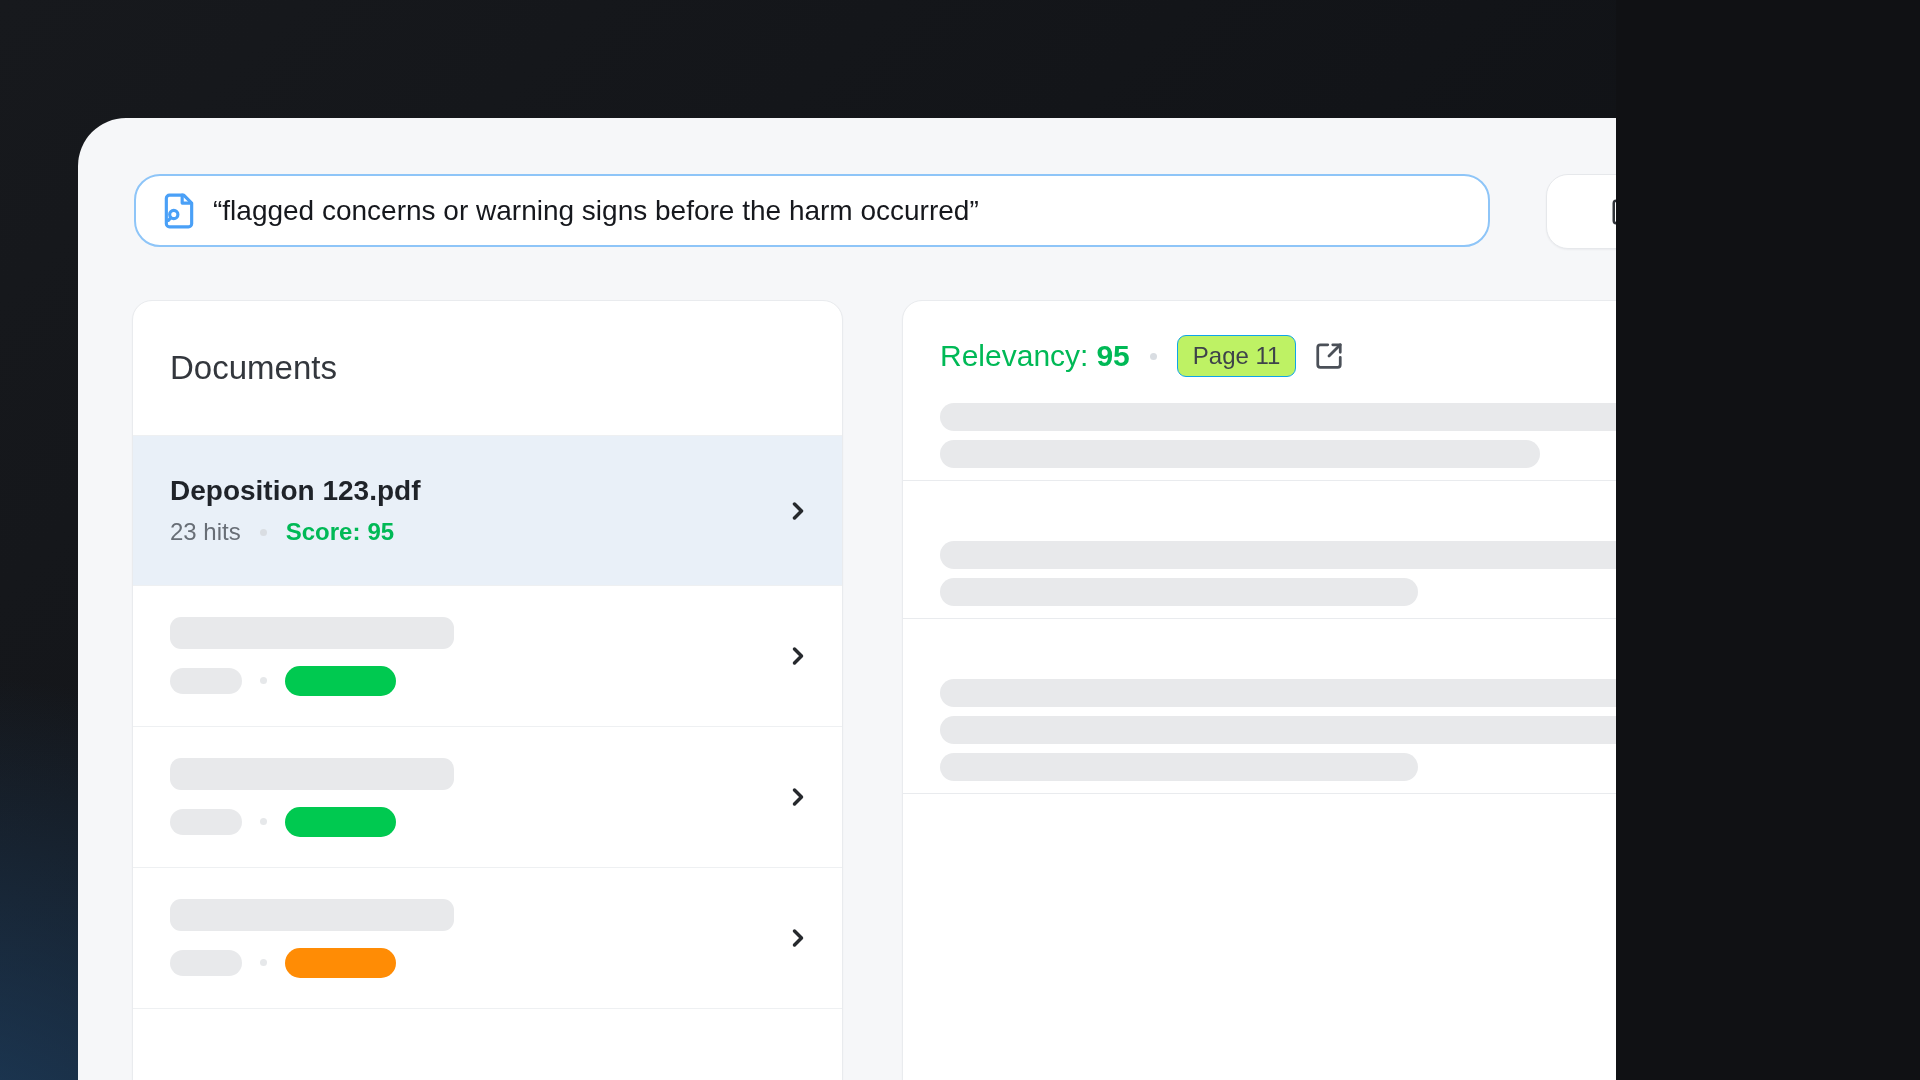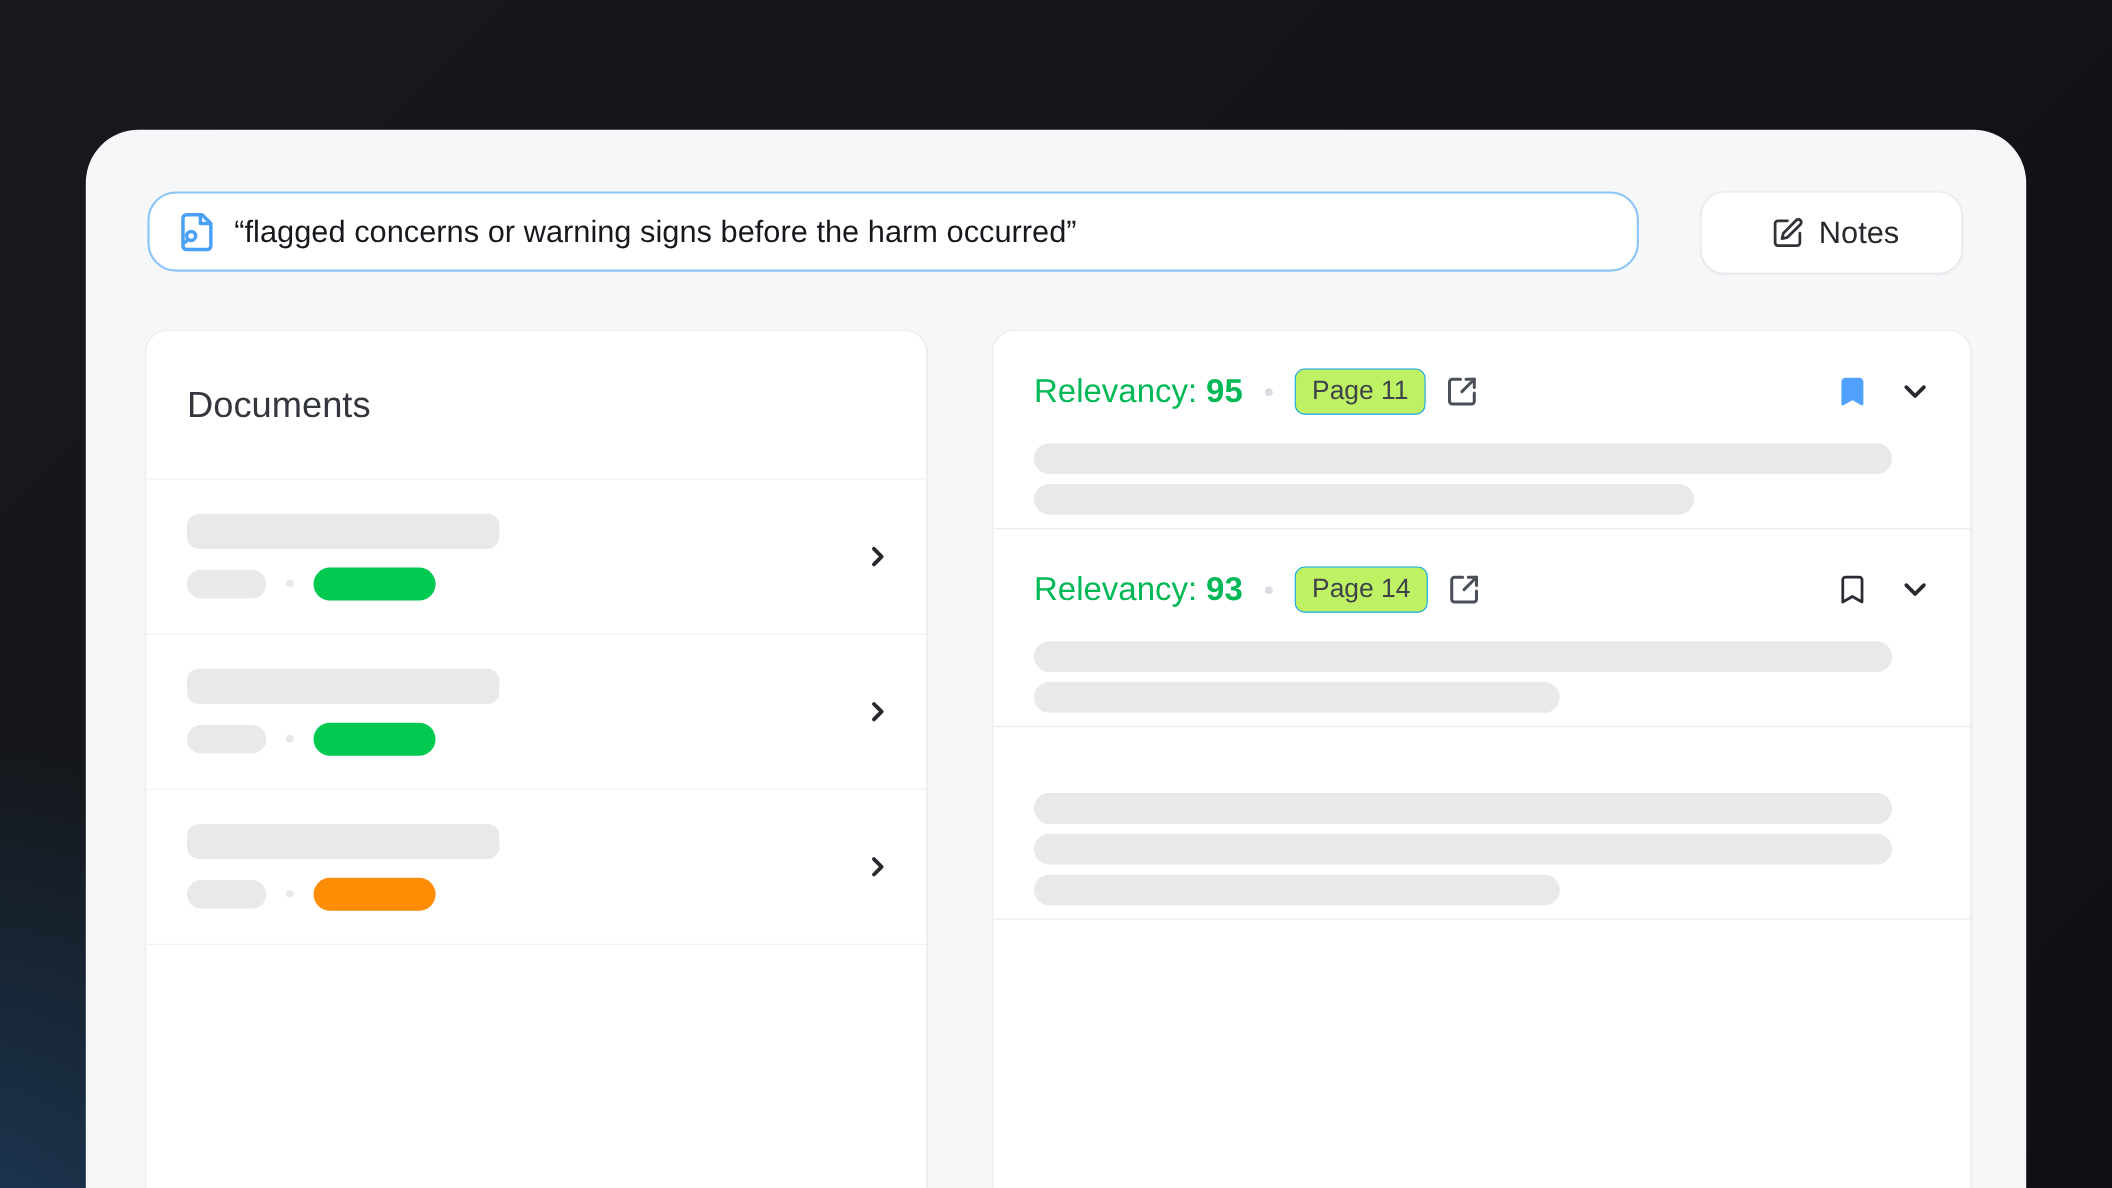--- a/index.html
+++ b/index.html
@@ -2,21 +2,21 @@
 <html style="--green: #00b956; --green-pill: #00c950; --orange-pill: #ff8c05; --bookmark-blue: #51a2ff; --search-border: #8ec5f8; --search-icon-blue: #4aa0f7; --selected-row-bg: #e9f0f8;"><head>
 <meta charset="utf-8">
 <style>
   html,body{margin:0;padding:0;}
   body{
     width:1920px;height:1080px;overflow:hidden;
     font-family:"Liberation Sans","DejaVu Sans",sans-serif;
     background:#101114;
   }
   .stage{
-    position:relative;width:1920px;height:1080px;overflow:hidden;
+    position:relative;width:1616px;height:1080px;overflow:hidden;
     background:
       radial-gradient(1250px 980px at -6% 112%, #1e4063 0%, rgba(30,64,99,0) 55%),
       linear-gradient(135deg, #17191d 0%, #121418 55%, #0e1013 100%);
   }
   .card{
     position:absolute;left:78px;top:118px;width:1764px;height:1010px;
     background:#f6f7f9;border-radius:48px;overflow:hidden;
   }
   
   .topbar{position:absolute;left:56px;right:58px;top:56px;height:75px;display:flex;gap:56px;}
@@ -120,20 +120,33 @@
         </svg>
         <span>Notes</span>
       </button>
     </div>
 
     <div class="panels">
 
       <section class="panel docs">
         <div class="panel-header">Documents</div>
 
+        <div class="doc-row selected">
+          <div>
+            <div class="doc-title">Deposition 123.pdf</div>
+            <div class="doc-meta">
+              <span class="hits">23 hits</span>
+              <span class="dot"></span>
+              <span class="score"><span>Score:</span><b>95</b></span>
+            </div>
+          </div>
+          <svg class="chev-right" width="28" height="28" viewBox="0 0 24 24" fill="none" stroke="currentColor" stroke-width="3" stroke-linecap="round" stroke-linejoin="round">
+              <path d="m9 18 6-6-6-6"></path>
+            </svg>
+        </div>
 
         <div class="doc-row">
           <div>
             <div class="sk sk-title"></div>
             <div class="sk-meta">
               <span class="sk sk-pill-sm"></span>
               <span class="dot faint"></span>
               <span class="sk-pill-score green"></span>
             </div>
           </div>
@@ -194,38 +207,20 @@
                 </svg>
             </span>
           </div>
           <div class="sec-lines">
             <div class="sec-line long"></div>
             <div class="sec-line medium"></div>
           </div>
         </div>
 
         <div class="sec-row">
-          <div class="sec-head">
-            <span class="relevancy"><span>Relevancy:</span><b>93</b></span>
-            <span class="dot"></span>
-            <span class="page-badge">Page 14</span>
-            <svg class="ext-link" width="30" height="30" viewBox="0 0 24 24" fill="none" stroke="currentColor" stroke-width="2.2" stroke-linecap="round" stroke-linejoin="round">
-                <path d="M21 13v6a2 2 0 0 1-2 2H5a2 2 0 0 1-2-2V5a2 2 0 0 1 2-2h6"></path>
-                <path d="m21 3-9 9"></path>
-                <path d="M15 3h6v6"></path>
-              </svg>
-            <span class="sec-actions">
-              <svg class="bookmark outline" width="30" height="30" viewBox="0 0 24 24" fill="none" stroke="currentColor" stroke-width="2" stroke-linecap="round" stroke-linejoin="round">
-                  <path d="m19 21-7-4-7 4V5a2 2 0 0 1 2-2h10a2 2 0 0 1 2 2v14z"></path>
-                </svg>
-              <svg class="chev-down" width="32" height="32" viewBox="0 0 24 24" fill="none" stroke="currentColor" stroke-width="2.6" stroke-linecap="round" stroke-linejoin="round">
-                  <path d="m6 9 6 6 6-6"></path>
-                </svg>
-            </span>
-          </div>
           <div class="sec-lines">
             <div class="sec-line long"></div>
             <div class="sec-line short"></div>
           </div>
         </div>
 
         <div class="sec-row">
           <div class="sec-lines">
             <div class="sec-line long"></div>
             <div class="sec-line long"></div>

